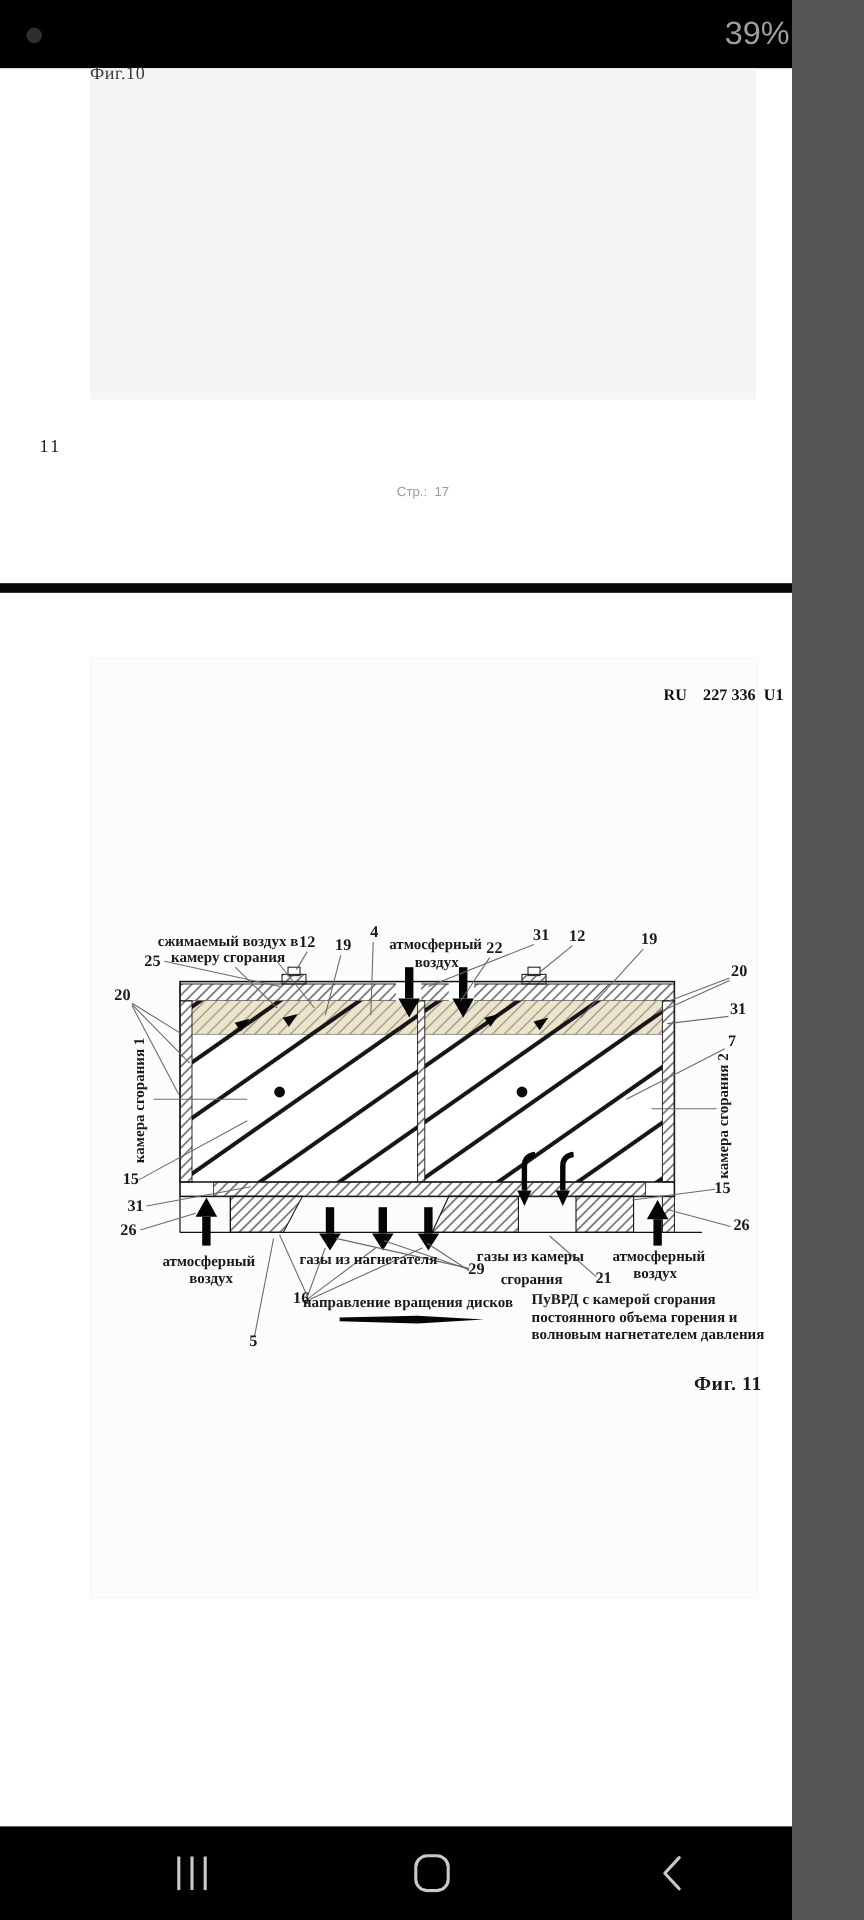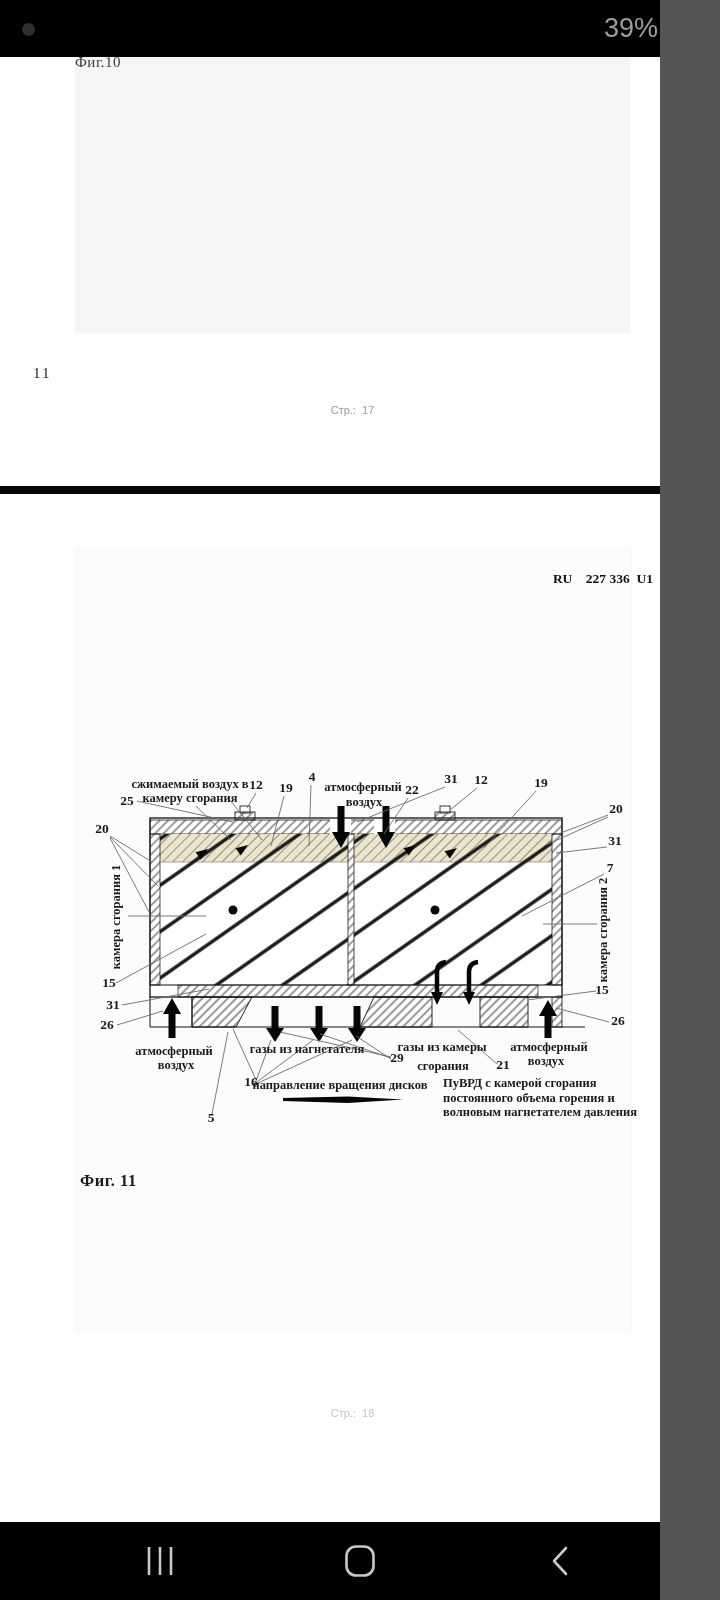--- a/index.html
+++ b/index.html
@@ -22,22 +22,22 @@
   .fig10-caption{position:absolute;left:0;top:-3px;width:100%;
                  font-size:15px;color:#3a3a3a;letter-spacing:0.5px;}
   .side-page-number{position:absolute;left:33px;top:268px;font-size:15px;color:#222;letter-spacing:2px;margin-top:40px;}
   .pdf-footer{position:absolute;left:75px;width:555px;text-align:center;
               font-family:"Liberation Sans",sans-serif;font-size:11px;white-space:pre;}
   .footer-17{top:347px;color:#9b9b9b;}
   .footer-18{top:1350px;color:#c4c4c4;}
   .page-divider{position:absolute;left:0;top:429px;width:720px;height:8px;background:#070707;}
   .ru-header{position:absolute;left:0;top:22px;width:100%;text-align:right;white-space:pre;
              font-size:13.5px;font-weight:bold;color:#111;transform:translateX(22px);}
-  .fig11-caption{position:absolute;left:0;top:594px;width:100%;text-align:left;
-                 font-size:16.5px;font-weight:bold;color:#1a1a1a;transform:translateX(4px);letter-spacing:0.5px;margin-top:28px;}
+  .fig11-caption{position:absolute;left:0;top:594px;width:100%;text-align:right;
+                 font-size:16.5px;font-weight:bold;color:#1a1a1a;transform:translateX(4px);letter-spacing:0.5px;}
   .diagram-svg{position:absolute;left:0;top:0;width:720px;height:1600px;pointer-events:none;}
   .diagram-svg text{fill:#1a1a1a;font-family:"Liberation Serif",serif;font-weight:600;}
   .num{font-size:13.5px;}
   .lbl{font-size:12.5px;}
   .cap{font-size:12.5px;}
   
   .nav-bar{position:absolute;left:0;top:1522px;width:720px;height:78px;background:#000;
            display:flex;align-items:center;justify-content:space-between;padding:0 130px;box-sizing:border-box;}
   .nav-btn{width:60px;height:60px;display:flex;align-items:center;justify-content:center;}
   .nav-btn svg{display:block;}
@@ -66,21 +66,20 @@
     </div>
     <div class="side-page-number">11</div>
     <div class="pdf-footer footer-17">Стр.:  17</div>
 
     <div class="page-divider"></div>
 
     <div class="sheet sheet-18">
       <div class="ru-header">RU    227 336  U1</div>
       <div class="fig11-caption">Фиг. 11</div>
     </div>
-    <div class="pdf-footer footer-18">Стр.:  18</div>
   </div>
 
   <svg class="diagram-svg" viewBox="0 0 720 1600">
     <defs>
       <pattern id="hd" patternUnits="userSpaceOnUse" width="6" height="6" patternTransform="rotate(45)">
         <line x1="3" y1="0" x2="3" y2="6" stroke="#3a3a3a" stroke-width="1"></line>
       </pattern>
       <pattern id="hd2" patternUnits="userSpaceOnUse" width="7" height="7" patternTransform="rotate(45)">
         <line x1="3.5" y1="0" x2="3.5" y2="7" stroke="#555" stroke-width="1"></line>
       </pattern>

